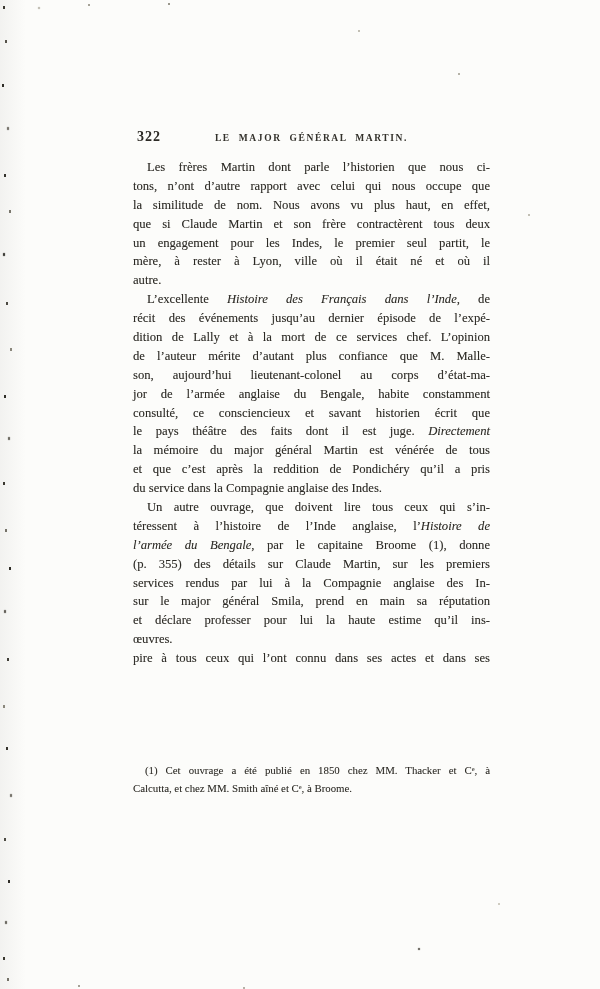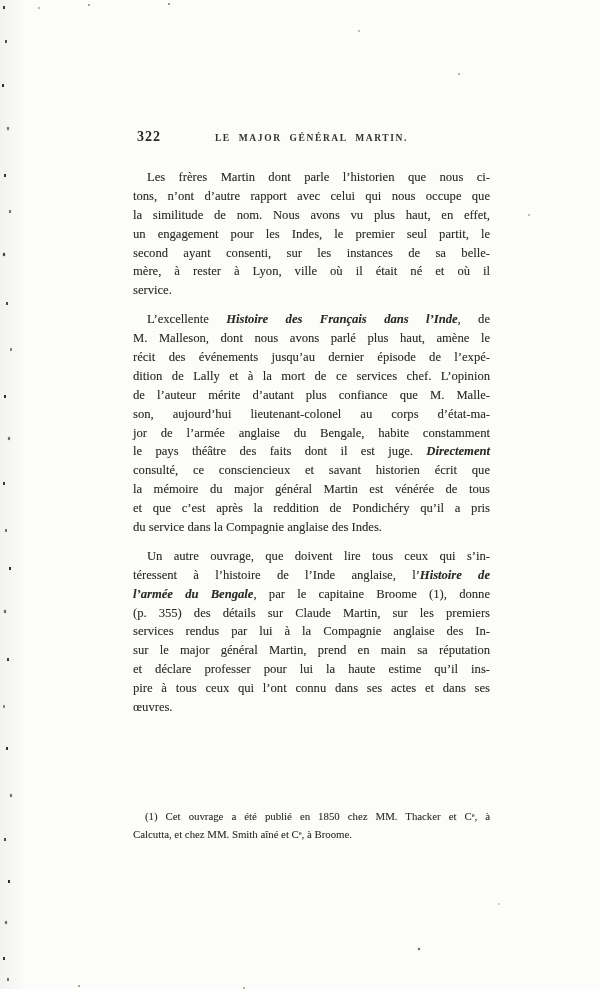--- a/index.html
+++ b/index.html
@@ -54,24 +54,24 @@
     text-shadow: 0.2px 0.2px 0 rgba(44,42,37,0.28);
   }
   .line {
     height: 18.9px;
     text-align: justify;
     text-align-last: justify;
     white-space: nowrap;
     overflow: visible;
   }
   .line.last { text-align-last: left; }
-  .it { font-style: italic; font-weight: bold; }
-  .paragraph > .line:first-child { text-indent: 14px; margin-top: 10px; }
+  .it { font-style: italic; }
+  .paragraph > .line:first-child { text-indent: 14px; }
   .footnote {
-    position: absolute; left: 133px; top: 800px; width: 357px;
+    position: absolute; left: 133px; top: 764px; width: 357px;
     font-size: 10.8px;
     text-shadow: 0.2px 0.2px 0 rgba(44,42,37,0.25);
   }
   .footnote .line { height: 18px; }
   .footnote .paragraph > .line:first-child { text-indent: 12px; }
 </style>
 </head>
 <body>
 
 <div class="page">
@@ -82,49 +82,48 @@
   <div class="header">
     <span class="pagenum">322</span>
     <span class="running">LE MAJOR GÉNÉRAL MARTIN.</span>
   </div>
 
   <div class="bodytext">
       <div class="paragraph">
         <div class="line"><span>Les frères Martin dont parle l’historien que nous ci-</span></div>
         <div class="line"><span>tons, n’ont d’autre rapport avec celui qui nous occupe que</span></div>
         <div class="line"><span>la similitude de nom. Nous avons vu plus haut, en effet,</span></div>
+        <div class="line"><span>que si Claude Martin et son frère contractèrent tous deux</span></div>
         <div class="line"><span>un engagement pour les Indes, le premier seul partit, le</span></div>
-        <div class="line"><span>second ayant consenti, sur les instances de sa belle-</span></div>
         <div class="line"><span>mère, à rester à Lyon, ville où il était né et où il</span></div>
-        <div class="line last"><span>service.</span></div>
+        <div class="line last"><span>autre.</span></div>
       </div>
       <div class="paragraph">
         <div class="line"><span>L’excellente </span><span class="it">Histoire des Français dans l’Inde</span><span>, de</span></div>
-        <div class="line"><span>M. Malleson, dont nous avons parlé plus haut, amène le</span></div>
         <div class="line"><span>récit des événements jusqu’au dernier épisode de l’expé-</span></div>
         <div class="line"><span>dition de Lally et à la mort de ce services chef. L’opinion</span></div>
         <div class="line"><span>de l’auteur mérite d’autant plus confiance que M. Malle-</span></div>
         <div class="line"><span>son, aujourd’hui lieutenant-colonel au corps d’état-ma-</span></div>
         <div class="line"><span>jor de l’armée anglaise du Bengale, habite constamment</span></div>
+        <div class="line"><span>consulté, ce consciencieux et savant historien écrit que</span></div>
         <div class="line"><span>le pays théâtre des faits dont il est juge. </span><span class="it">Directement</span></div>
-        <div class="line"><span>consulté, ce consciencieux et savant historien écrit que</span></div>
         <div class="line"><span>la mémoire du major général Martin est vénérée de tous</span></div>
         <div class="line"><span>et que c’est après la reddition de Pondichéry qu’il a pris</span></div>
         <div class="line last"><span>du service dans la Compagnie anglaise des Indes.</span></div>
       </div>
       <div class="paragraph">
         <div class="line"><span>Un autre ouvrage, que doivent lire tous ceux qui s’in-</span></div>
         <div class="line"><span>téressent à l’histoire de l’Inde anglaise, l’</span><span class="it">Histoire de</span></div>
         <div class="line"><span class="it">l’armée du Bengale</span><span>, par le capitaine Broome (1), donne</span></div>
         <div class="line"><span>(p. 355) des détails sur Claude Martin, sur les premiers</span></div>
         <div class="line"><span>services rendus par lui à la Compagnie anglaise des In-</span></div>
-        <div class="line"><span>sur le major général Martin, prend en main sa réputation</span></div>
+        <div class="line"><span>sur le major général Smila, prend en main sa réputation</span></div>
         <div class="line"><span>et déclare professer pour lui la haute estime qu’il ins-</span></div>
+        <div class="line last"><span>œuvres.</span></div>
         <div class="line"><span>pire à tous ceux qui l’ont connu dans ses actes et dans ses</span></div>
-        <div class="line last"><span>œuvres.</span></div>
       </div>
     </div>
 
   <div class="footnote">
       <div class="paragraph">
         <div class="line"><span>(1) Cet ouvrage a été publié en 1850 chez MM. Thacker et Cᵉ, à</span></div>
         <div class="line last"><span>Calcutta, et chez MM. Smith aîné et Cᵉ, à Broome.</span></div>
       </div>
     </div>
 </div>

